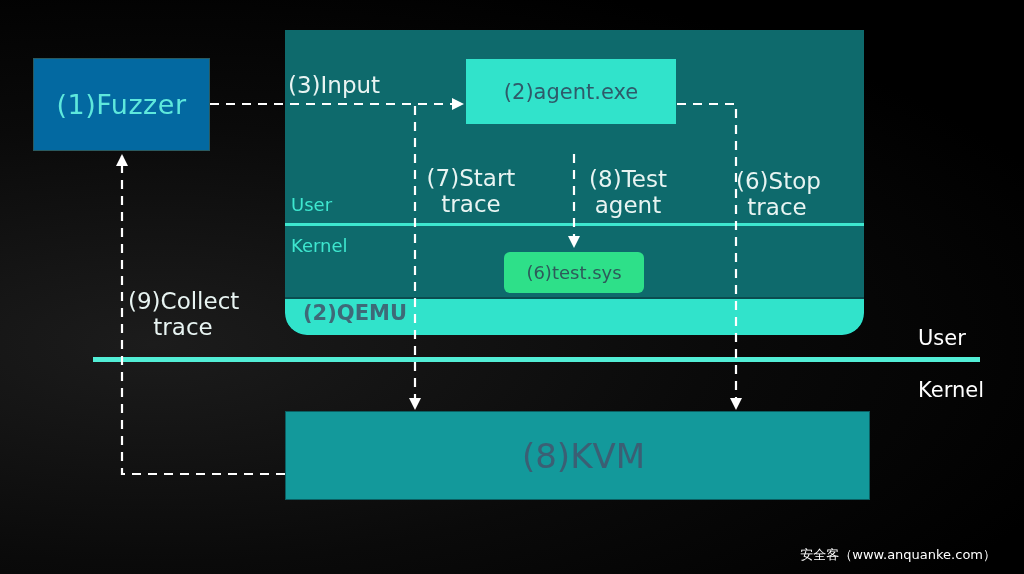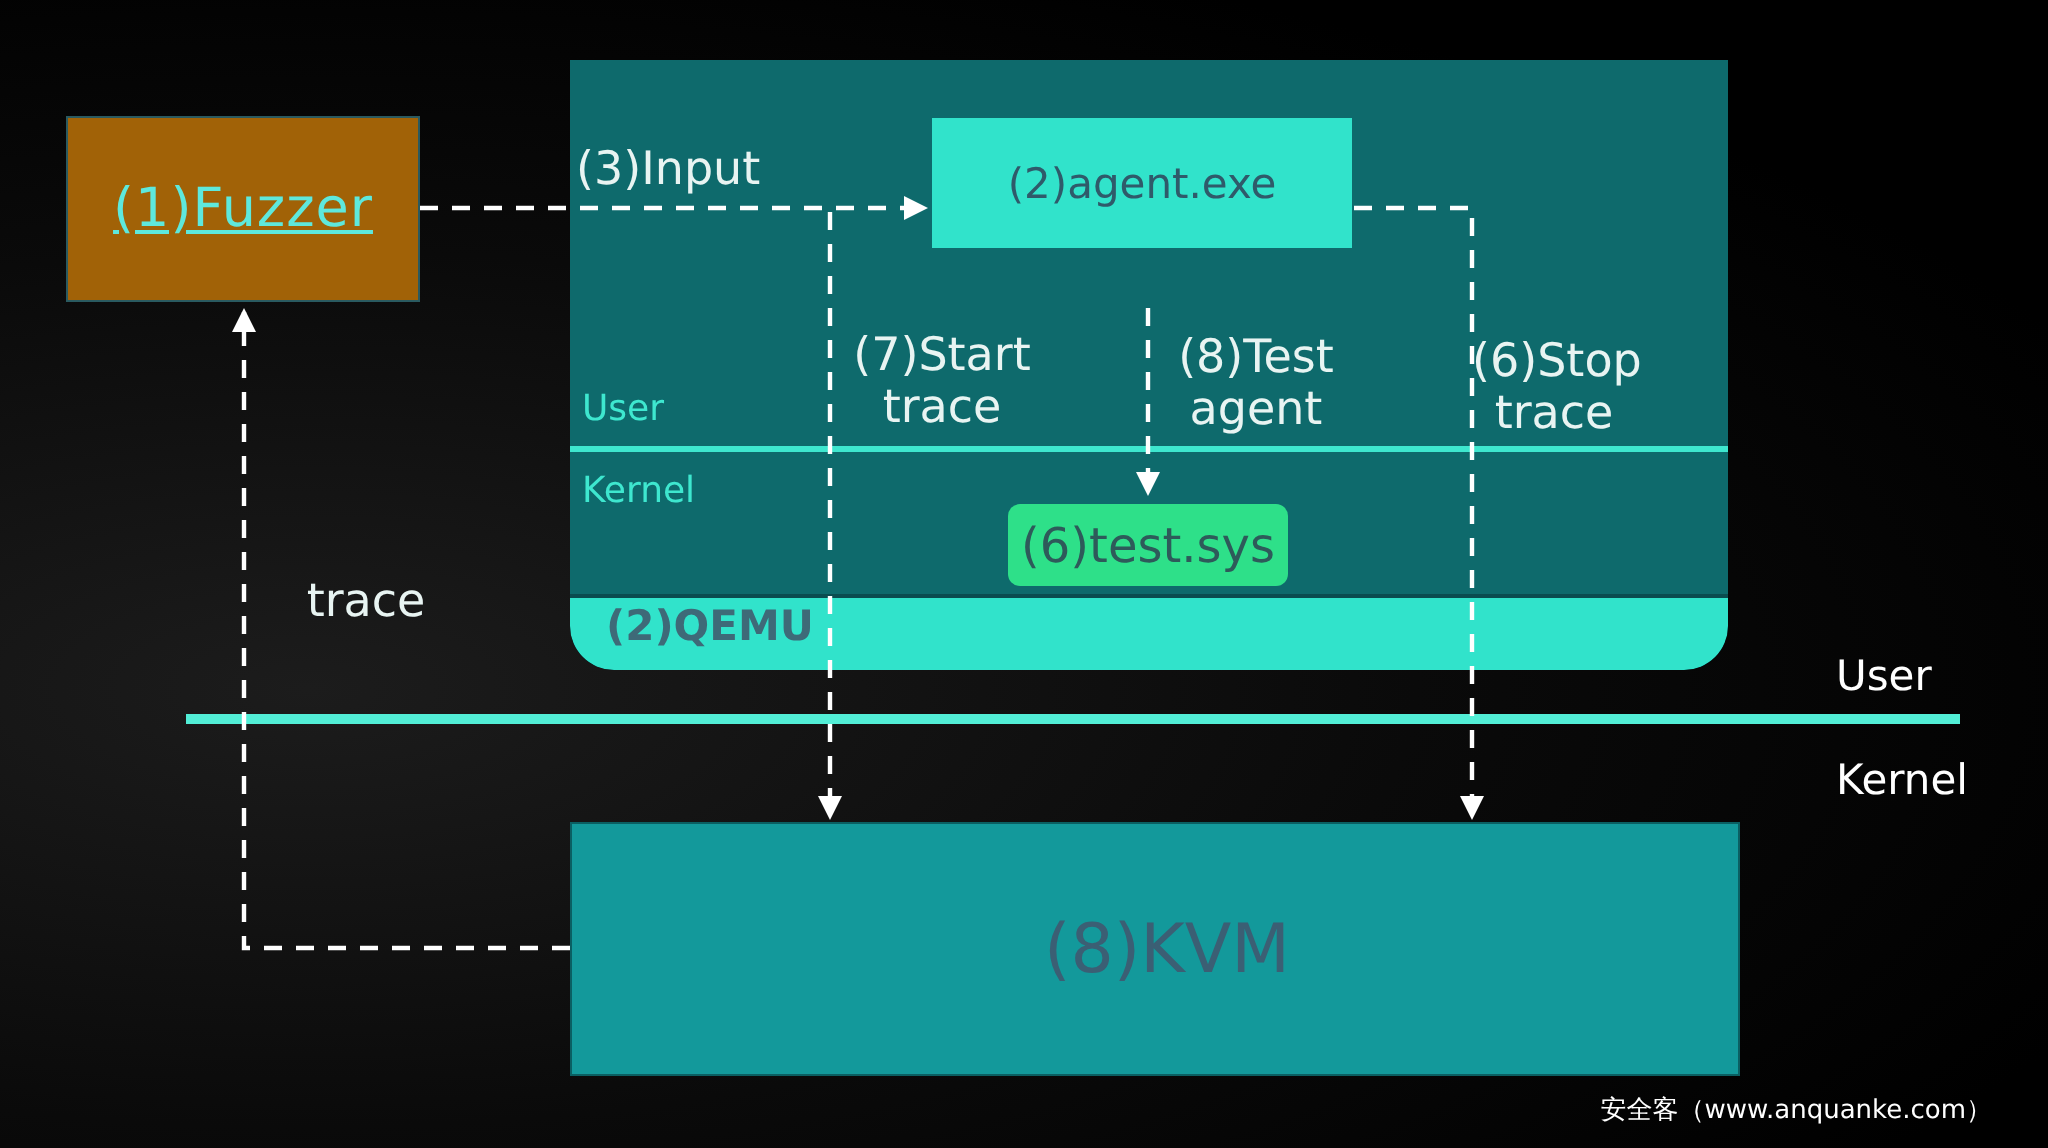--- a/index.html
+++ b/index.html
@@ -3,27 +3,27 @@
 <meta charset="utf-8">
 <style>
   html, body { margin: 0; padding: 0; }
   body {
     width: 1024px; height: 574px; overflow: hidden; position: relative;
     background: radial-gradient(ellipse at 15% 60%, #1c1c1c 0%, #0a0a0a 45%, #000 80%);
     font-family: "DejaVu Sans", sans-serif;
   }
   .abs { position: absolute; }
   .box { box-sizing: border-box; display: flex; align-items: center; justify-content: center; }
-  #fuzzer { left: 33px; top: 58px; width: 177px; height: 93px; background: #a16207; border: 1px solid #2a5a60; color: #5ee8dc; font-size: 27px; letter-spacing: 0.5px; text-decoration: underline; }
+  #fuzzer { left: 33px; top: 58px; width: 177px; height: 93px; background: #0369a1; border: 1px solid #2a5a60; color: #5ee8dc; font-size: 27px; letter-spacing: 0.5px; }
   #qemu { left: 285px; top: 30px; width: 579px; height: 305px; background: #0e6a6c; border-radius: 0 0 22px 22px; overflow: hidden; }
   #qemu-bar { left: 0; bottom: 0; width: 100%; height: 36px; background: #31e3cb; border-top: 2px solid #0a4d50; border-radius: 0 0 22px 22px; font-weight: bold; }
   #qemu-label { left: 18px; top: 2px; font-size: 21px; color: #3e6a78; }
   #agent { left: 466px; top: 59px; width: 210px; height: 65px; background: #31e3cb; color: #2f5a6a; font-size: 21px; align-items: center; }
-  #testsys { left: 504px; top: 252px; width: 140px; height: 41px; background: #2ee089; border-radius: 6px; color: #2e5a5a; font-size: 24px; }
-  #kvm { left: 285px; top: 411px; width: 585px; height: 127px; background: #13999b; border: 1px solid #0a5f62; color: #3b5f74; font-size: 34px; padding-left: 12px; }
+  #testsys { left: 504px; top: 252px; width: 140px; height: 41px; background: #2ee089; border-radius: 6px; color: #2e5a5a; font-size: 18px; }
+  #kvm { left: 285px; top: 411px; width: 585px; height: 89px; background: #13999b; border: 1px solid #0a5f62; color: #3b5f74; font-size: 34px; padding-left: 12px; }
   .lbl { color: #e8f4f2; font-size: 23px; line-height: 26px; text-align: center; white-space: nowrap; }
   .zone { color: #3ee7cf; font-size: 18px; }
   .outer-zone { color: #ffffff; font-size: 21px; }
   #user-line-inner { left: 285px; top: 223px; width: 579px; height: 3px; background: #3ee7cf; }
   #user-line-outer { left: 93px; top: 357px; width: 887px; height: 5px; background: #52eed6; }
   #watermark { right: 28px; bottom: 10px; color: #ffffff; font-size: 13px; }
   svg#arrows { position: absolute; left: 0; top: 0; }
 </style>
 </head>
 <body>
@@ -85,16 +85,17 @@
 </div>
 <div class="abs lbl" style="left:588px; top:166px; width:80px;">
   <div>(8)Test</div>
   <div>agent</div>
 </div>
 <div class="abs lbl" style="left:736px; top:168px; width:82px;">
   <div>(6)Stop</div>
   <div>trace</div>
 </div>
 <div class="abs lbl" style="left:128px; top:288px; width:110px;">
+  <div>(9)Collect</div>
   <div>trace</div>
 </div>
 
 <div class="abs" id="watermark">安全客（www.anquanke.com）</div>
 
 </body></html>

